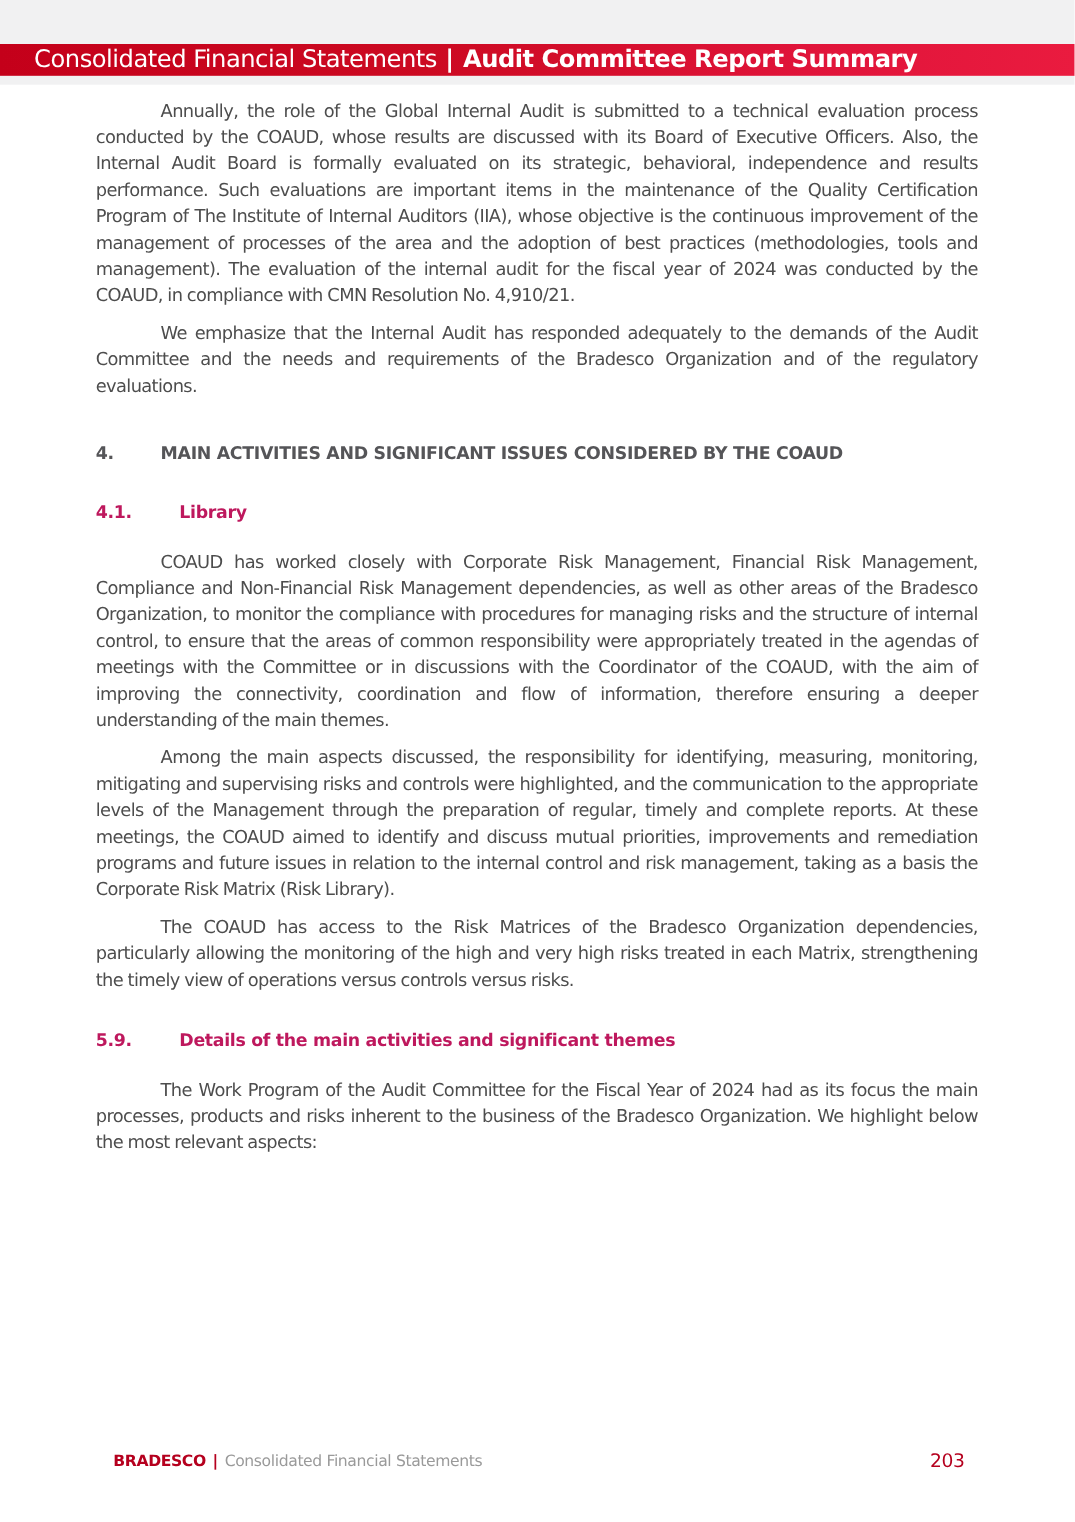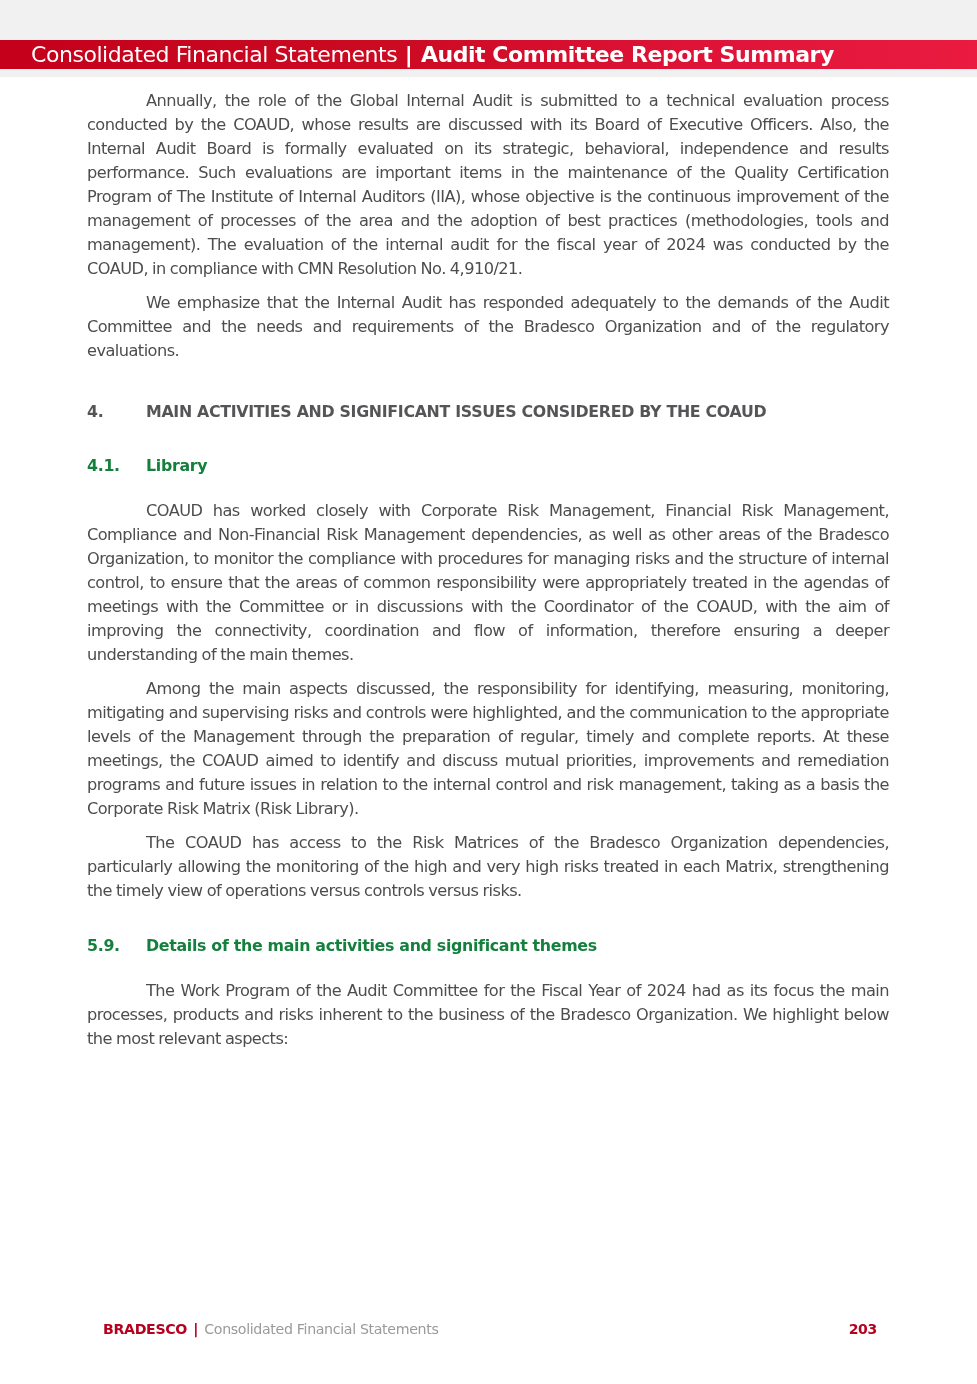--- a/index.html
+++ b/index.html
@@ -75,22 +75,23 @@
     .heading .num {
       width: 59px;
       flex: 0 0 59px;
     }
     .h-main {
       color: #555558;
       margin-top: 38px;
       margin-bottom: 32px;
     }
     .h-sub {
-      color: #15803d;
+      color: #be185d;
       margin-bottom: 22px;
+      gap: 17px;
     }
     .h-sub-2 {
       margin-top: 32px;
     }
 
     .footer {
       position: absolute;
       left: 87px;
       top: 1318px;
       width: 790px;
@@ -112,22 +113,22 @@
     .footer-sep {
       color: #b5001e;
       font-weight: bold;
       margin: 0 2px;
     }
     .footer-doc {
       color: #9a9a9a;
     }
     .page-number {
       color: #b5001e;
-      font-weight: bold;
-      font-size: 14px;
+      font-weight: normal;
+      font-size: 17px;
       letter-spacing: -0.3px;
       margin-left: 24px;
     }
   </style>
 </head>
 <body>
 
 <div class="top-strip"></div>
 
 <div class="header-band">

